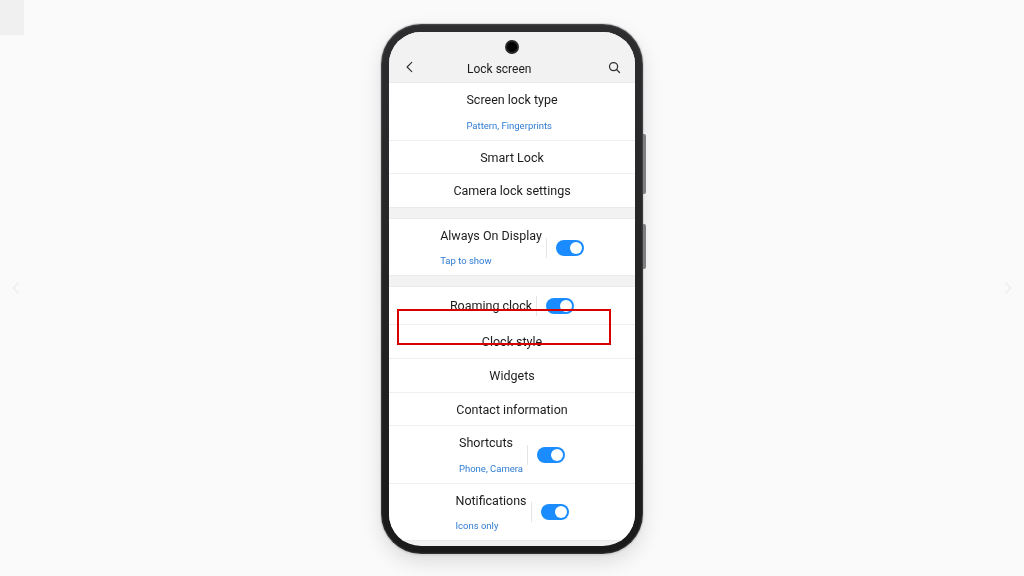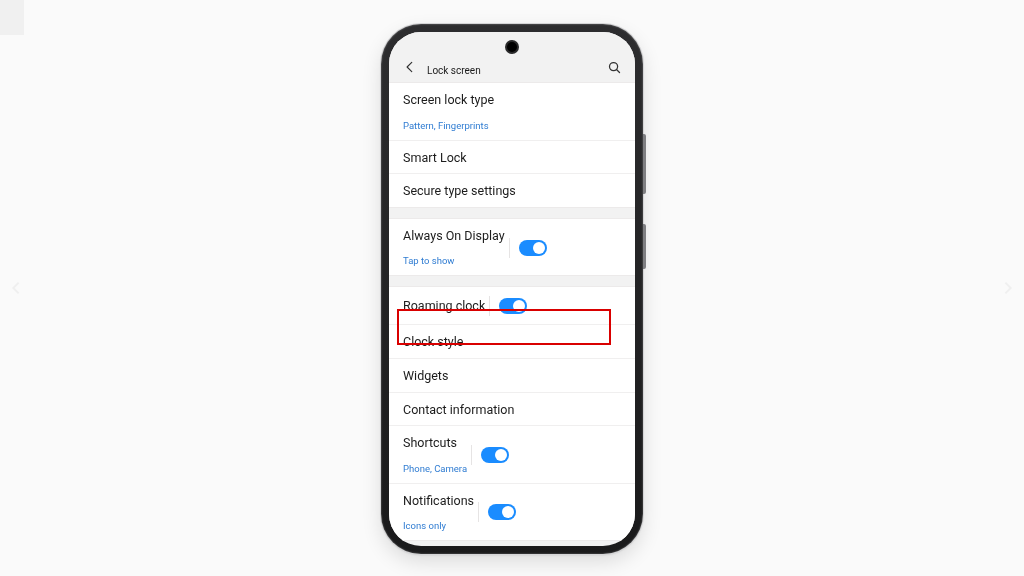--- a/index.html
+++ b/index.html
@@ -83,21 +83,21 @@
     color: #111;
   }
   .app-bar .back {
     width: 18px; height: 18px;
     display: flex;
     align-items: center;
     justify-content: center;
     margin-right: 8px;
   }
   .app-bar .back svg { width: 14px; height: 14px; stroke: #333; }
-  .app-bar .title { flex: 1; font-size: 10px; color: #1b1b1b; }
+  .app-bar .title { flex: 1; font-size: 12px; color: #1b1b1b; margin-left: 40px; }
   .app-bar .search {
     width: 18px; height: 18px;
     display: flex; align-items: center; justify-content: center;
   }
   .app-bar .search svg { width: 15px; height: 15px; stroke: #333; }
 
   
   .list {
     position: absolute;
     top: 50px; left: 0; right: 0; bottom: 0;
@@ -108,21 +108,21 @@
     background: #fff;
     border-top: 1px solid #eceaea;
     border-bottom: 1px solid #eceaea;
   }
   .group + .group { margin-top: 10px; }
 
   .row {
     position: relative;
     display: flex;
     align-items: center;
-    justify-content: flex-start;
+    justify-content: center;
     padding: 9px 14px 8px 14px;
     min-height: 20px;
     box-sizing: border-box;
   }
   .row + .row { border-top: 1px solid #f0efef; }
 
   .row .labels { display: flex; flex-direction: column; line-height: 1.25; }
   .row .primary   { font-size: 12.5px; color: #1c1c1c; }
   .row .secondary { font-size: 9.5px;  color: #2f7cd2; margin-top: 12px; }
 
@@ -225,21 +225,21 @@
               <span class="secondary">Pattern, Fingerprints</span>
             </div>
           </div>
           <div class="row">
             <div class="labels">
               <span class="primary">Smart Lock</span>
             </div>
           </div>
           <div class="row">
             <div class="labels">
-              <span class="primary">Secure type settings</span>
+              <span class="primary">Camera lock settings</span>
             </div>
           </div>
         </div>
         <div class="group">
           <div class="row">
             <div class="labels">
               <span class="primary">Always On Display</span>
               <span class="secondary">Tap to show</span>
             </div>
             <div class="toggle-wrap">

